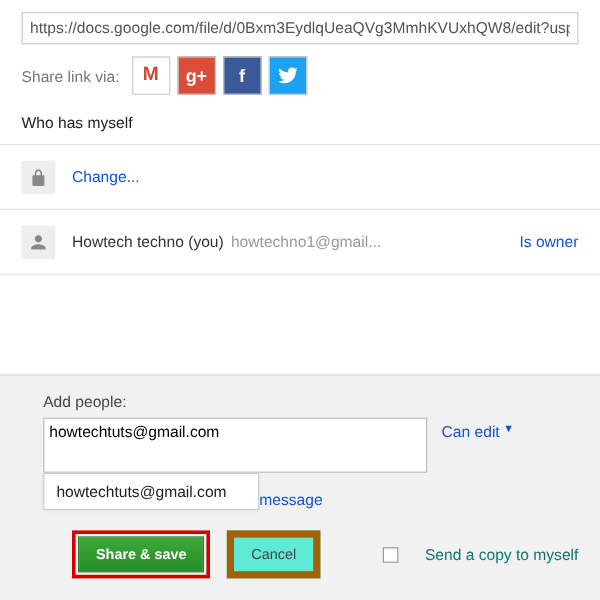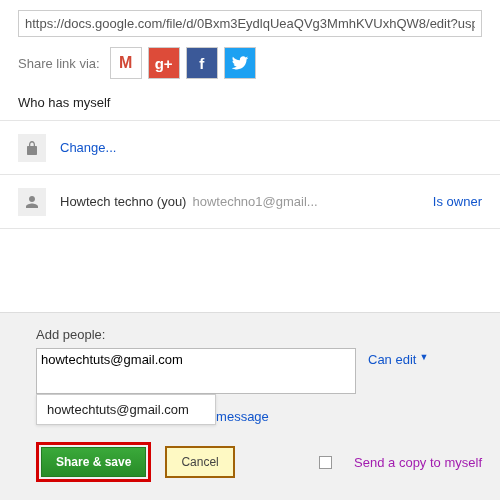--- a/index.html
+++ b/index.html
@@ -88,43 +88,43 @@
     position: absolute;
     top: 46px; left: 0;
     width: 180px;
     background: #fff;
     border: 1px solid #ccc;
     padding: 7px 10px;
     font-size: 13px;
     box-shadow: 0 1px 3px rgba(0,0,0,0.1);
   }
   .add-msg { color:#1155cc; font-size:13px; margin-left: 162px; margin-top: 12px; }
-  .btn-row { display:flex; align-items:center; gap:14px; margin-top: 18px; }
+  .btn-row { display:flex; gap:14px; margin-top: 18px; margin-left: 24px; }
   .red-frame {
     border: 3px solid #d40000;
     padding: 2px;
     display: inline-block;
   }
   .btn {
     padding: 7px 14px;
     font-size: 12px;
     font-family: Arial, sans-serif;
-    border: 2px solid #a16207;
-    background:#fef9c3;
+    border: 6px solid #a16207;
+    background:#5eead4;
     color:#444;
     cursor:pointer;
   }
   .btn-primary {
     background:#2e9b2e;
     background: linear-gradient(#3aa93a,#288c28);
     color:#fff;
     border:1px solid #237b23;
     font-weight:bold;
   }
-  .copy-row { margin-left:auto; display:flex; align-items:center; gap:22px; color:#a21caf; font-size:13px;}
+  .copy-row { margin-left:auto; display:flex; align-items:center; gap:22px; color:#0f766e; font-size:13px;}
   .chk { width:13px; height:13px; border:1px solid #999; background:#fff; display:inline-block;}
   .tri { font-size: 9px; }
 </style>
 </head>
 <body>
 
 <div class="top-section">
   <input type="text" class="link-input" value="https://docs.google.com/file/d/0Bxm3EydlqUeaQVg3MmhKVUxhQW8/edit?usp=sharin" style="">
   <div class="share-row">
     <span>Share link via:</span>

